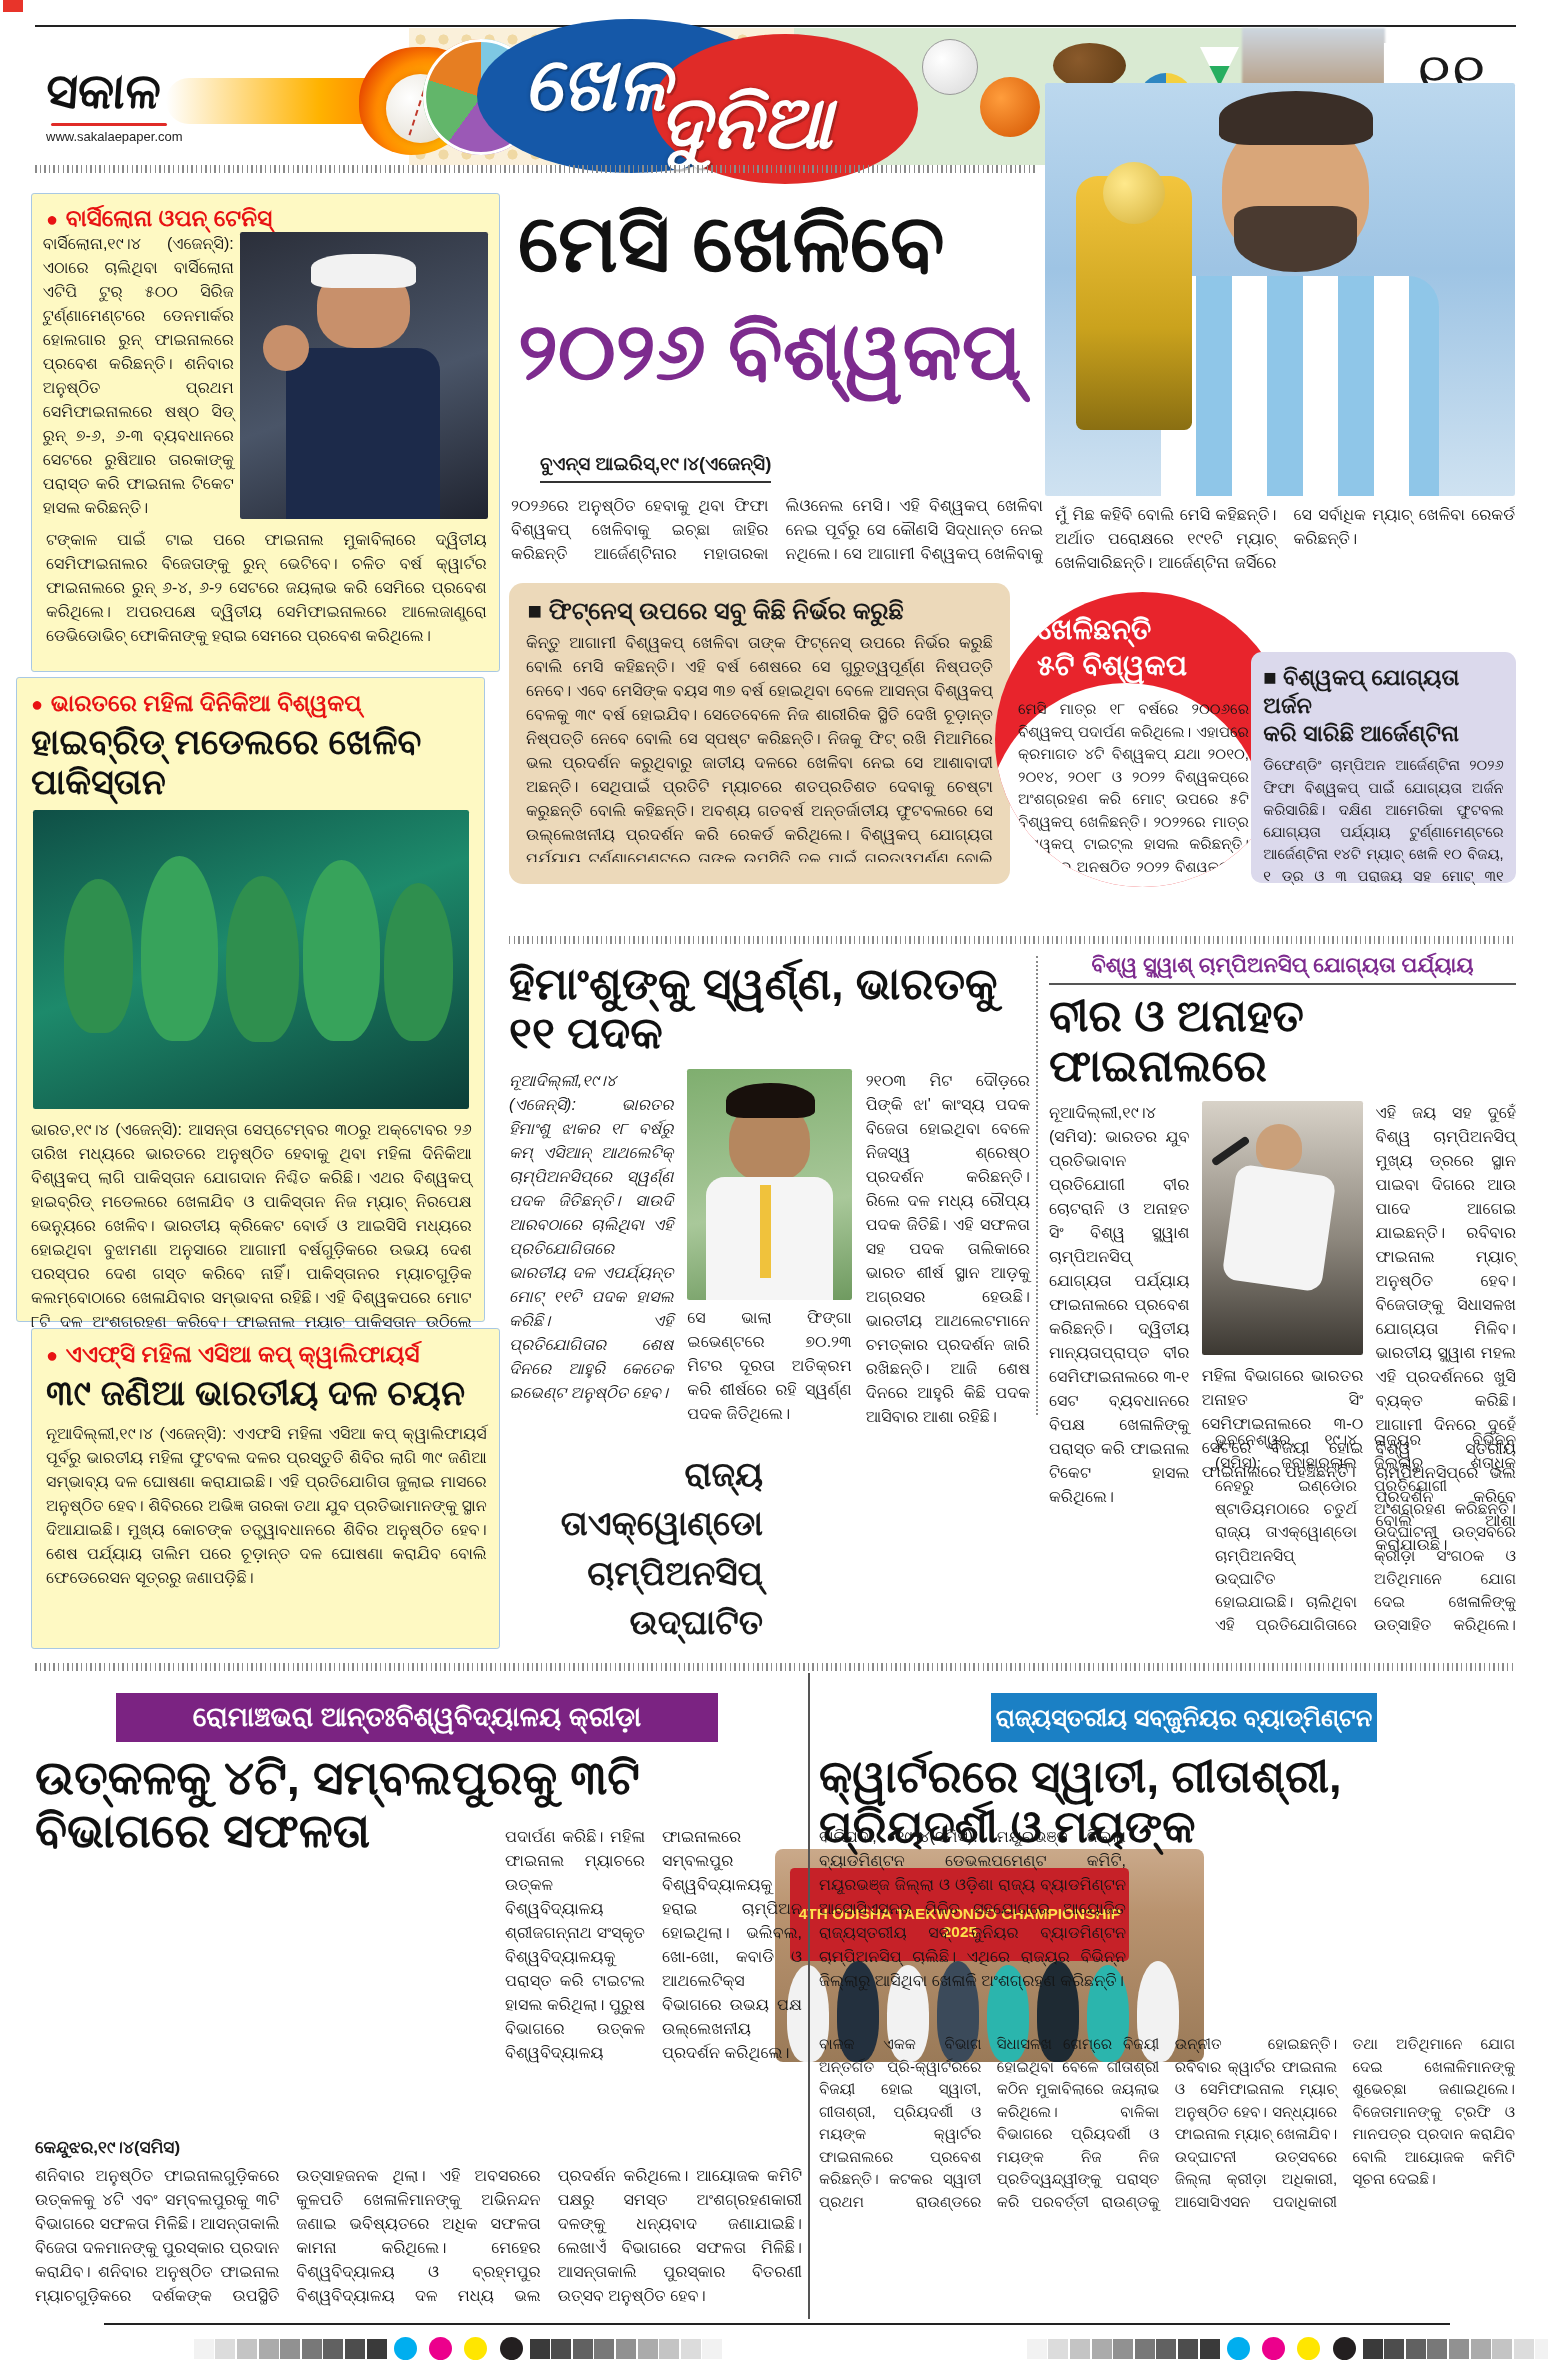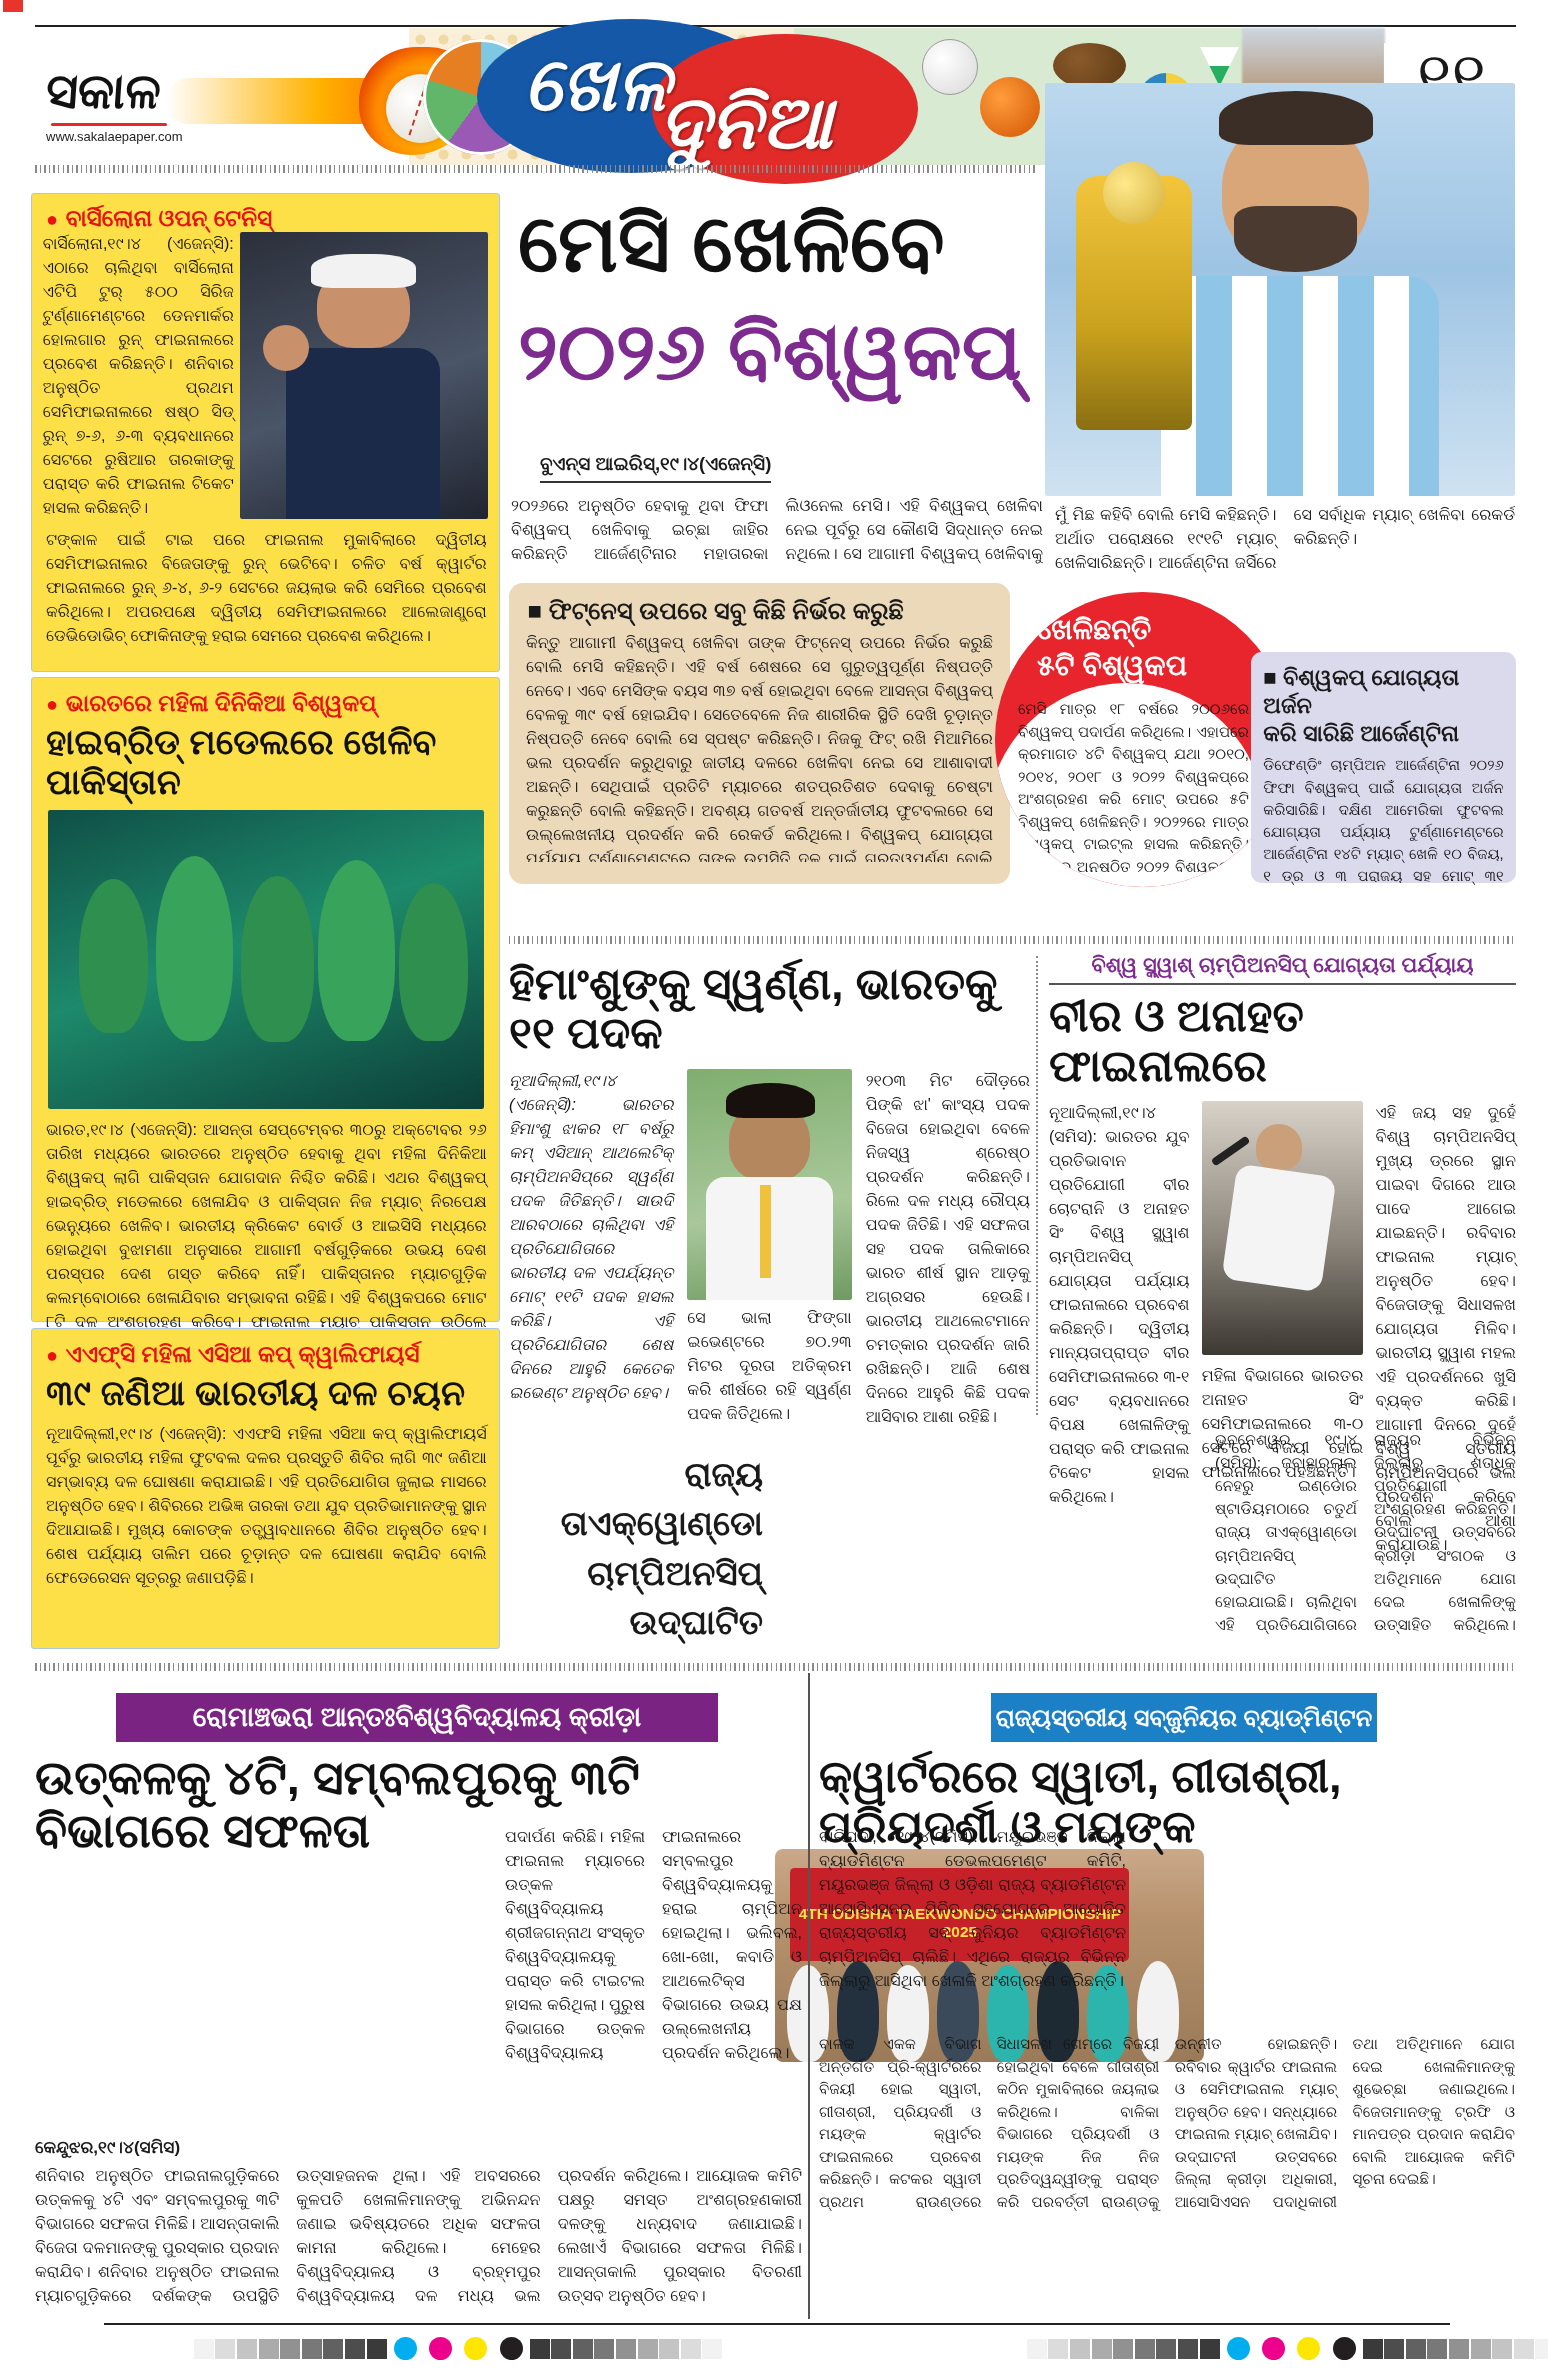--- a/index.html
+++ b/index.html
@@ -1,20 +1,20 @@
 <!DOCTYPE html>
 <html style="font-size:12.3px"><head>
 <meta charset="utf-8">
 <style>
   html,body{margin:0;padding:0;background:#fff;}
   #page{position:relative;width:1548px;height:2377px;background:#fff;overflow:hidden;
         font-family:"Liberation Sans","DejaVu Sans",sans-serif;color:#1a1a1a;}
   .abs{position:absolute;}
   .hatch{height:7.7px;background-image:repeating-linear-gradient(90deg,#8a8a8a 0 1.5px,transparent 1.5px 4.6px);}
-  .panel{background:#fde047;border:1.5px solid #a8c8e4;border-radius:3.1px;}
+  .panel{background:#fef9c3;border:1.5px solid #a8c8e4;border-radius:3.1px;}
   .kicker{color:#e81212;font-weight:bold;font-size:23px;line-height:1.2;}
   .kicker .dot{color:#e81212;font-size:20px;margin-right:7.7px;}
   .headline{font-weight:bold;color:#111;line-height:1.12;}
   .body-txt{font-size:16px;line-height:1.5;text-align:justify;color:#151515;}
   .byline{font-weight:bold;}
   .photo{position:relative;overflow:hidden;border-radius:2.3px;}
   .figure{position:absolute;border-radius:50% 50% 40% 40%;}
   .colbar{display:flex;align-items:center;justify-content:center;color:#fff;font-weight:bold;}
   .seg{width:20px;height:20px;margin:0 0.8px;}
   .cdot{width:23px;height:23px;border-radius:50%;margin:0 6.2px;}
@@ -92,21 +92,21 @@
       <div class="photo" style="width:248px;height:287px;margin-left:6.2px;background:linear-gradient(160deg,#2b2f3a,#4a5568 55%,#202430);">
         <div class="figure" style="left:77px;top:31px;width:93px;height:85px;background:#c8906b;"></div>
         <div class="abs" style="left:71px;top:21.6px;width:105px;height:34px;background:#f2f2f2;border-radius:40% 40% 20% 20%;"></div>
         <div class="abs" style="left:46px;top:116px;width:154px;height:171px;background:#1c2a4a;border-radius:23px 23px 0 0;"></div>
         <div class="abs" style="left:23px;top:93px;width:46px;height:46px;border-radius:50%;background:#c8906b;"></div>
       </div>
     </div>
     <div class="body-txt" style="margin:7.7px 12.3px 0 14px;">ଟଙ୍କାଳ ପାଇଁ ଟାଇ ପରେ ଫାଇନାଲ ମୁକାବିଲାରେ ଦ୍ୱିତୀୟ ସେମିଫାଇନାଲର ବିଜେତାଙ୍କୁ ରୁନ୍ ଭେଟିବେ। ଚଳିତ ବର୍ଷ କ୍ୱାର୍ଟର ଫାଇନାଲରେ ରୁନ୍ ୬-୪, ୬-୨ ସେଟରେ ଜୟଲାଭ କରି ସେମିରେ ପ୍ରବେଶ କରିଥିଲେ। ଅପରପକ୍ଷେ ଦ୍ୱିତୀୟ ସେମିଫାଇନାଲରେ ଆଲେଜାଣ୍ଡ୍ରୋ ଡେଭିଡୋଭିଚ୍ ଫୋକିନାଙ୍କୁ ହରାଇ ସେମରେ ପ୍ରବେଶ କରିଥିଲେ।</div>
   </div>
 
-  <div class="abs panel" style="left:31px;top:677px;width:467px;height:643px;">
+  <div class="abs panel" style="left:16px;top:677px;width:467px;height:643px;">
     <div class="kicker" style="margin:12.3px 0 0 14px;"><span class="dot">●</span><span>ଭାରତରେ ମହିଳା ଦିନିକିଆ ବିଶ୍ୱକପ୍</span></div>
     <div class="headline" style="font-size:35px;margin:4.6px 12.3px 9.3px 14px;">ହାଇବ୍ରିଡ୍ ମଡେଲରେ ଖେଳିବ ପାକିସ୍ତାନ</div>
     <div class="photo" style="width:436px;height:299px;margin:0 auto;background:linear-gradient(160deg,#0f4f46,#1d8a6b 45%,#0c3e38);">
       <div class="figure" style="left:31px;top:69px;width:69px;height:154px;background:#2f8f4e;"></div>
       <div class="figure" style="left:108px;top:46px;width:77px;height:185px;background:#37a35b;"></div>
       <div class="figure" style="left:193px;top:66px;width:73px;height:166px;background:#2f8f4e;"></div>
       <div class="figure" style="left:270px;top:50px;width:77px;height:181px;background:#37a35b;"></div>
       <div class="figure" style="left:351px;top:73px;width:69px;height:158px;background:#2f8f4e;"></div>
     </div>
     <div class="body-txt" style="margin:9.3px 12.3px 0 14px;">ଭାରତ,୧୯।୪ (ଏଜେନ୍ସି): ଆସନ୍ତା ସେପ୍ଟେମ୍ବର ୩୦ରୁ ଅକ୍ଟୋବର ୨୬ ତାରିଖ ମଧ୍ୟରେ ଭାରତରେ ଅନୁଷ୍ଠିତ ହେବାକୁ ଥିବା ମହିଳା ଦିନିକିଆ ବିଶ୍ୱକପ୍ ଲାଗି ପାକିସ୍ତାନ ଯୋଗଦାନ ନିଶ୍ଚିତ କରିଛି। ଏଥର ବିଶ୍ୱକପ୍ ହାଇବ୍ରିଡ୍ ମଡେଲରେ ଖେଳାଯିବ ଓ ପାକିସ୍ତାନ ନିଜ ମ୍ୟାଚ୍ ନିରପେକ୍ଷ ଭେନ୍ୟୁରେ ଖେଳିବ। ଭାରତୀୟ କ୍ରିକେଟ ବୋର୍ଡ ଓ ଆଇସିସି ମଧ୍ୟରେ ହୋଇଥିବା ବୁଝାମଣା ଅନୁସାରେ ଆଗାମୀ ବର୍ଷଗୁଡ଼ିକରେ ଉଭୟ ଦେଶ ପରସ୍ପର ଦେଶ ଗସ୍ତ କରିବେ ନାହିଁ। ପାକିସ୍ତାନର ମ୍ୟାଚଗୁଡ଼ିକ କଲମ୍ବୋଠାରେ ଖେଳାଯିବାର ସମ୍ଭାବନା ରହିଛି। ଏହି ବିଶ୍ୱକପରେ ମୋଟ ୮ଟି ଦଳ ଅଂଶଗ୍ରହଣ କରିବେ। ଫାଇନାଲ ମ୍ୟାଚ୍ ପାକିସ୍ତାନ ଉଠିଲେ ନିରପେକ୍ଷ ଭେନ୍ୟୁରେ ଖେଳାଯିବାର ସମ୍ଭାବନା ରହିଛି।</div>

